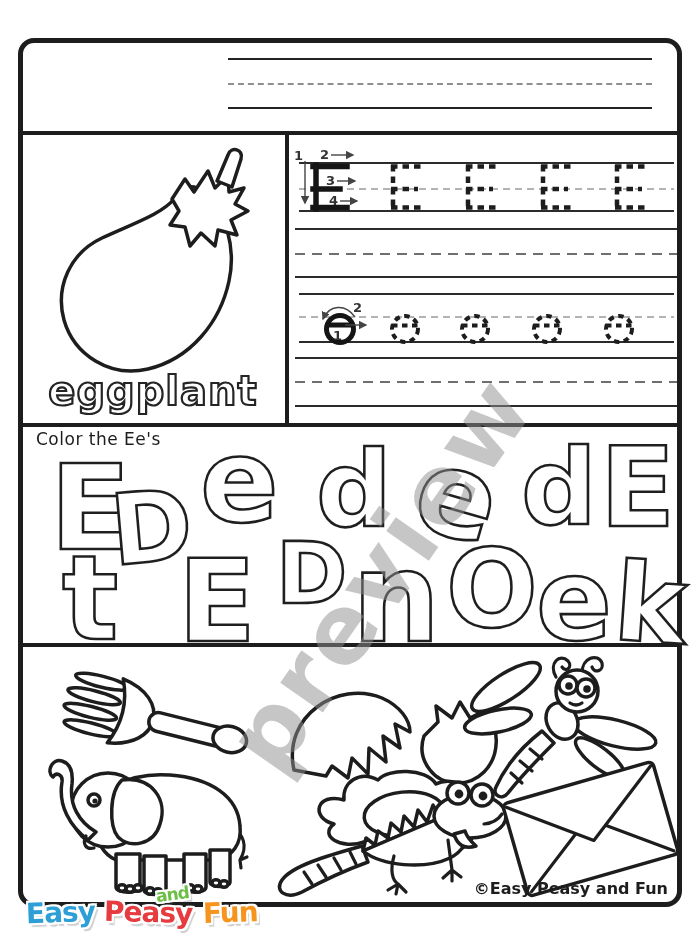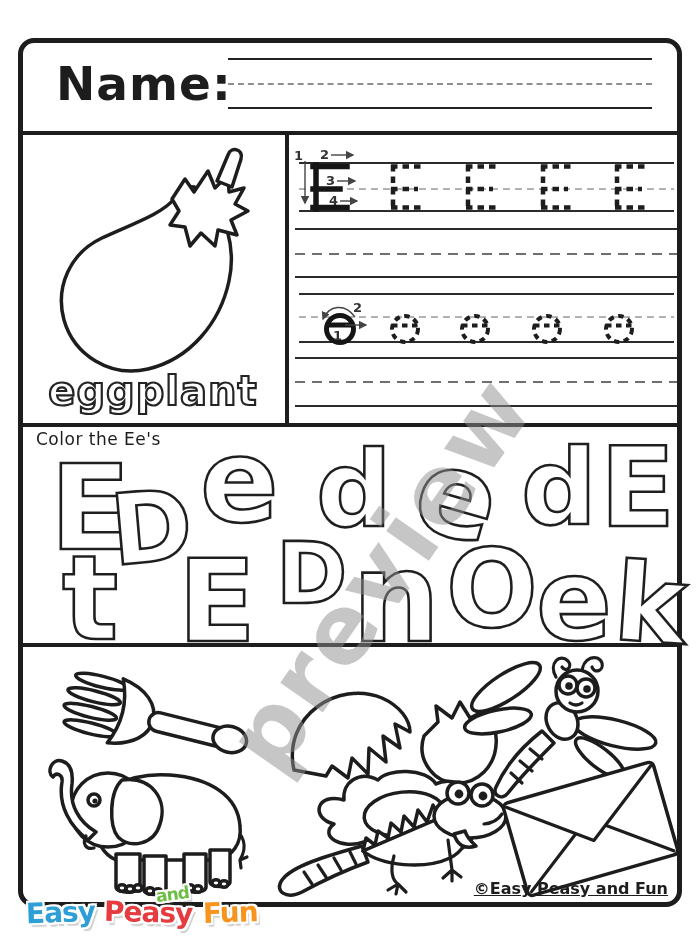--- a/index.html
+++ b/index.html
@@ -35,42 +35,41 @@
   .arr{stroke:#444;stroke-width:1.4;fill:none;}
 
   .bub{font-family:"DejaVu Sans",sans-serif;font-weight:bold;fill:#ffffff;stroke:#1f1f1f;stroke-width:2.6px;}
   .bub2{font-family:"DejaVu Sans",sans-serif;font-weight:bold;fill:#ffffff;stroke:#242424;stroke-width:2.2px;letter-spacing:1px;}
 
   
   .watermark{left:150px;top:518px;width:460px;text-align:center;font-size:95px;font-weight:bold;
              color:#8f8f8f;opacity:.5;transform:rotate(-55deg);letter-spacing:4px;z-index:9;pointer-events:none;}
 
   
-  .copyright{right:32px;top:879px;font-size:16px;font-weight:bold;text-decoration:underline;}
+  .copyright{right:32px;top:879px;font-size:16px;font-weight:bold;}
   .logo{left:26px;top:896px;z-index:11;white-space:nowrap;}
   .lw{display:inline-block;font-size:28px;font-weight:bold;letter-spacing:-1px;
       text-shadow:-2px -2px 0 #fff,2px -2px 0 #fff,-2px 2px 0 #fff,2px 2px 0 #fff,
                   0 -2px 0 #fff,0 2px 0 #fff,-2px 0 0 #fff,2px 0 0 #fff,3px 4px 1px rgba(60,60,60,.25);}
   .lw-easy{color:#2e9fd6;transform:rotate(-2deg);}
   .lw-peasy{color:#e63b3f;transform:rotate(1.5deg);margin-left:4px;}
   .lw-fun{color:#f7941d;transform:rotate(-2deg);margin-left:6px;}
   .lw-and{position:absolute;left:130px;top:-12px;font-size:17px;color:#6cbe45;transform:rotate(-7deg);}
 </style>
 </head>
 <body>
 
 <div class="page">
 
   <div class="abs frame"></div>
   <div class="abs div-h" style="top:131px"></div>
   <div class="abs div-v"></div>
   <div class="abs div-h" style="top:423px"></div>
   <div class="abs div-h" style="top:643px"></div>
 
-  <div class="abs name-label">Name:</div>
   <div>
     <div class="abs nl" style="top:58px"></div>
     <div class="abs nl dash" style="top:83px"></div>
     <div class="abs nl" style="top:107px"></div>
   </div>
 
   <svg class="abs" style="left:22px;top:137px" width="263" height="286" viewBox="0 0 263 286">
     <g transform="translate(0,-8)">
       <path class="oln" stroke-width="4.5" d="M 180,62 C 205,82 214,120 207,152 C 198,194 168,230 126,240 C 88,249 52,226 42,191 C 33,158 48,124 80,109 C 110,95 140,85 152,70 C 160,58 170,54 180,62 Z"></path>
       <path class="oln" stroke-width="4" d="M 150,70 L 163,50 L 172,63 L 186,42 L 193,59 L 206,46 L 207,63 L 222,59 L 213,75 L 226,82 L 209,91 L 215,106 L 196,101 L 193,117 L 179,104 L 168,117 L 163,98 L 148,96 L 157,82 Z"></path>

